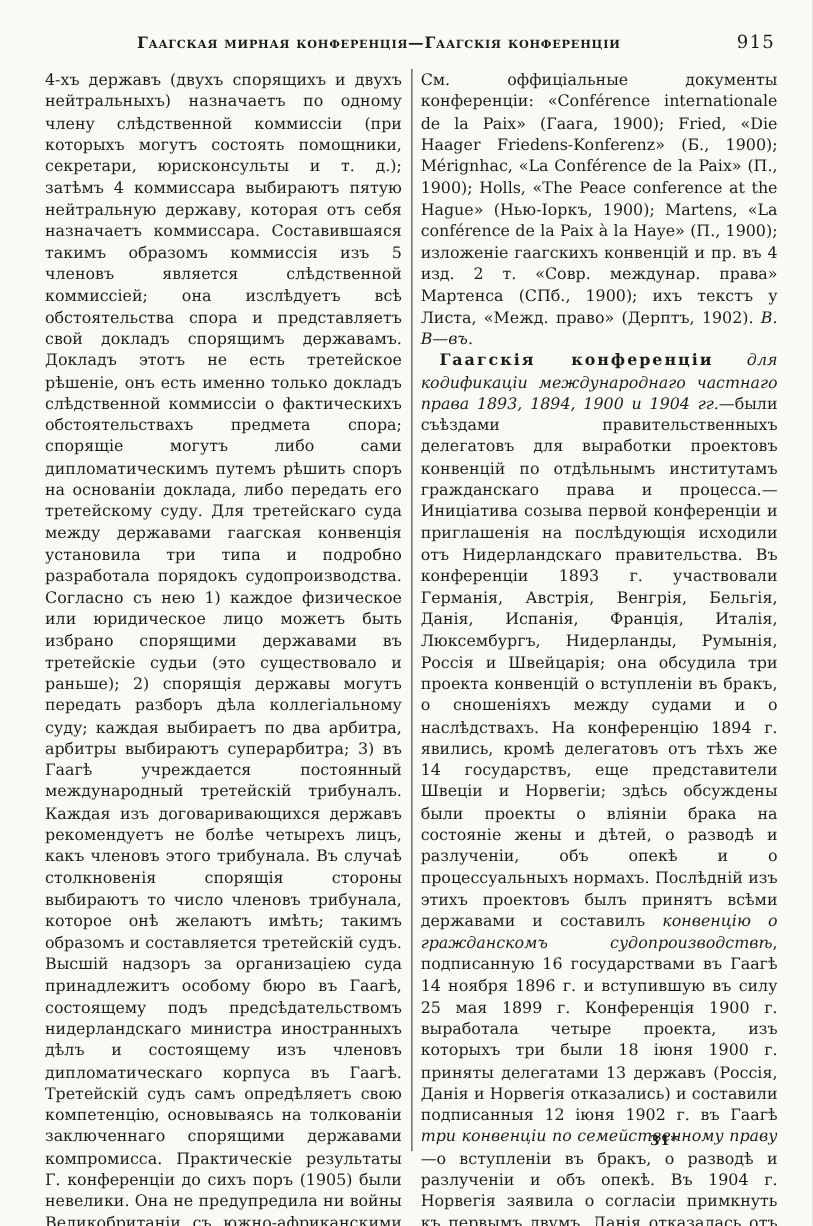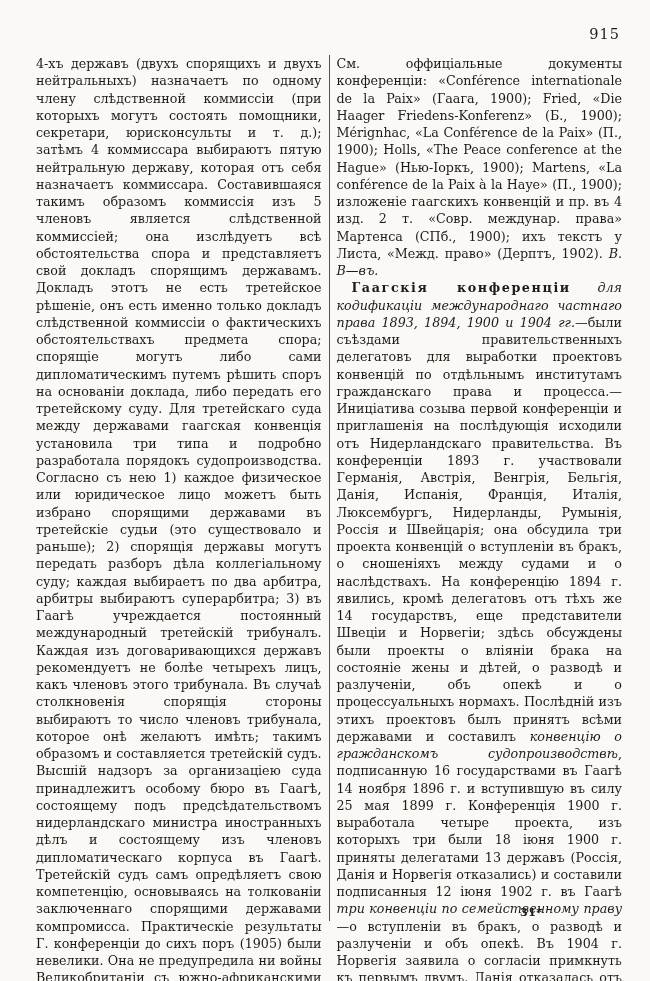--- a/index.html
+++ b/index.html
@@ -46,20 +46,21 @@
     position:absolute;left:520px;top:906px;
     font-weight:bold;font-size:11px;letter-spacing:.5px;
   }
 </style>
 </head>
 <body>
 
 <div class="page">
 
   <div class="page-header">
+    <div class="header-title">Гаагская мирная конференція—Гаагскія конференціи</div>
     <div class="header-pageno">915</div>
   </div>
 
   <div class="text-columns">
     <div class="col col-left">
         <p class="para"><span class="seg-normal">4-хъ державъ (двухъ спорящихъ и двухъ нейтральныхъ) назначаетъ по одному члену слѣдственной коммиссіи (при которыхъ могутъ состоять помощники, секретари, юрисконсульты и т. д.); затѣмъ 4 коммиссара выбираютъ пятую нейтральную державу, которая отъ себя назначаетъ коммиссара. Составившаяся такимъ образомъ коммиссія изъ 5 членовъ является слѣдственной коммиссіей; она изслѣдуетъ всѣ обстоятельства спора и представляетъ свой докладъ спорящимъ державамъ. Докладъ этотъ не есть третейское рѣшеніе, онъ есть именно только докладъ слѣдственной коммиссіи о фактическихъ обстоятельствахъ предмета спора; спорящіе могутъ либо сами дипломатическимъ путемъ рѣшить споръ на основаніи доклада, либо передать его третейскому суду. Для третейскаго суда между державами гаагская конвенція установила три типа и подробно разработала порядокъ судопроизводства. Согласно съ нею 1) каждое физическое или юридическое лицо можетъ быть избрано спорящими державами въ третейскіе судьи (это существовало и раньше); 2) спорящія державы могутъ передать разборъ дѣла коллегіальному суду; каждая выбираетъ по два арбитра, арбитры выбираютъ суперарбитра; 3) въ Гаагѣ учреждается постоянный международный третейскій трибуналъ. Каждая изъ договаривающихся державъ рекомендуетъ не болѣе четырехъ лицъ, какъ членовъ этого трибунала. Въ случаѣ столкновенія спорящія стороны выбираютъ то число членовъ трибунала, которое онѣ желаютъ имѣть; такимъ образомъ и составляется третейскій судъ. Высшій надзоръ за организаціею суда принадлежитъ особому бюро въ Гаагѣ, состоящему подъ предсѣдательствомъ нидерландскаго министра иностранныхъ дѣлъ и состоящему изъ членовъ дипломатическаго корпуса въ Гаагѣ. Третейскій судъ самъ опредѣляетъ свою компетенцію, основываясь на толкованіи заключеннаго спорящими державами компромисса. Практическіе результаты Г. конференціи до сихъ поръ (1905) были невелики. Она не предупредила ни войны Великобританіи съ южно-африканскими республиками, ни войны Россіи и Японіи; во время послѣдней Россія даже рѣшительно заявила, что она не допуститъ мирнаго посредничества державъ, и согласилась допустить его только послѣ разгрома своего флота при Цусимѣ (14 мая 1905 г.). Точно также конференція не сократила роста вооруженій: она только урегулировала способы мирнаго рѣшенія споровъ, которые, встрѣчались, и раньше рѣшались мирнымъ способомъ. Такъ споръ нѣсколькихъ европейскихъ державъ съ Венецуэлой былъ рѣшенъ гаагскимъ международнымъ трибуналомъ (1904); обстоятельства, подавшія поводъ къ спору между Англіей и Россіей изъ-за бомбардированія англійской рыбачьей флотиліи, произведеннаго балтійской эскадрой подъ командой вице-адм. Рожественскаго (октябрь 1904 г.), были выяснены международной слѣдственной коммиссіей, засѣдавшей въ Парижѣ въ началѣ 1905 г. (см. Гулльскій инцидентъ).</span></p>
       </div>
     <div class="col col-right">
         <p class="para"><span class="seg-normal">См. оффиціальные документы конференціи: «Conférence internationale de la Paix» (Гаага, 1900); Fried, «Die Haager Friedens-Konferenz» (Б., 1900); Mérignhac, «La Conférence de la Paix» (П., 1900); Holls, «The Peace conference at the Hague» (Нью-Іоркъ, 1900); Martens, «La conférence de la Paix à la Haye» (П., 1900); изложеніе гаагскихъ конвенцій и пр. въ 4 изд. 2 т. «Совр. междунар. права» Мартенса (СПб., 1900); ихъ текстъ у Листа, «Межд. право» (Дерптъ, 1902). </span><span class="seg-italic">В. В—въ.</span></p>
         <p class="para indent"><span class="seg-bold">Гаагскія конференціи</span><span class="seg-italic"> для кодификаціи международнаго частнаго права 1893, 1894, 1900 и 1904 гг.</span><span class="seg-normal">—были съѣздами правительственныхъ делегатовъ для выработки проектовъ конвенцій по отдѣльнымъ институтамъ гражданскаго права и процесса.—Иниціатива созыва первой конференціи и приглашенія на послѣдующія исходили отъ Нидерландскаго правительства. Въ конференціи 1893 г. участвовали Германія, Австрія, Венгрія, Бельгія, Данія, Испанія, Франція, Италія, Люксембургъ, Нидерланды, Румынія, Россія и Швейцарія; она обсудила три проекта конвенцій о вступленіи въ бракъ, о сношеніяхъ между судами и о наслѣдствахъ. На конференцію 1894 г. явились, кромѣ делегатовъ отъ тѣхъ же 14 государствъ, еще представители Швеціи и Норвегіи; здѣсь обсуждены были проекты о вліяніи брака на состояніе жены и дѣтей, о разводѣ и разлученіи, объ опекѣ и о процессуальныхъ нормахъ. Послѣдній изъ этихъ проектовъ былъ принятъ всѣми державами и составилъ </span><span class="seg-italic">конвенцію о гражданскомъ судопроизводствѣ</span><span class="seg-normal">, подписанную 16 государствами въ Гаагѣ 14 ноября 1896 г. и вступившую въ силу 25 мая 1899 г. Конференція 1900 г. выработала четыре проекта, изъ которыхъ три были 18 іюня 1900 г. приняты делегатами 13 державъ (Россія, Данія и Норвегія отказались) и составили подписанныя 12 іюня 1902 г. въ Гаагѣ </span><span class="seg-italic">три конвенціи по семейственному праву</span><span class="seg-normal">—о вступленіи въ бракъ, о разводѣ и разлученіи и объ опекѣ. Въ 1904 г. Норвегія заявила о согласіи примкнуть къ первымъ двумъ. Данія отказалась отъ участія въ четвертой конференціи. Россія, не смотря на отказъ отъ подписанія конвенцій 1902 г., прислала делегата на конференцію 1904 г., гдѣ впервые появилась и Японія. Делегаты 17 державъ на четвертой конференціи </span></p>

